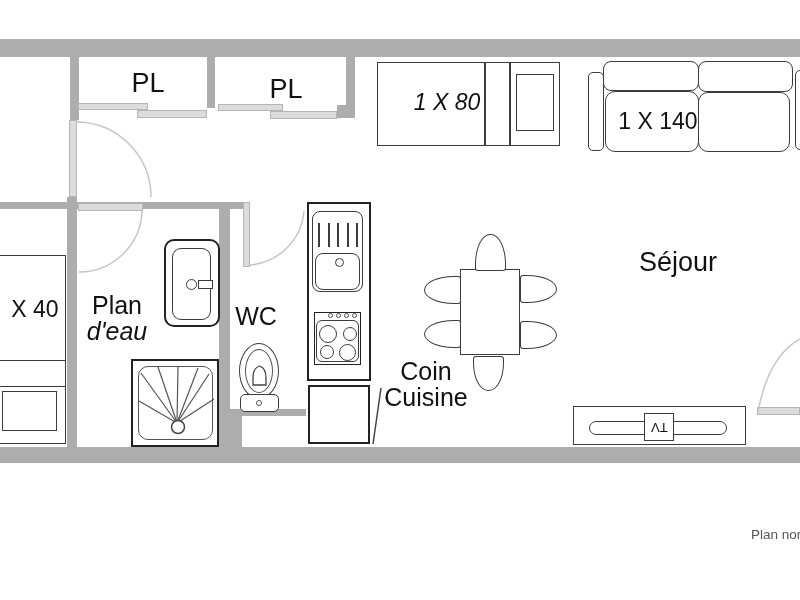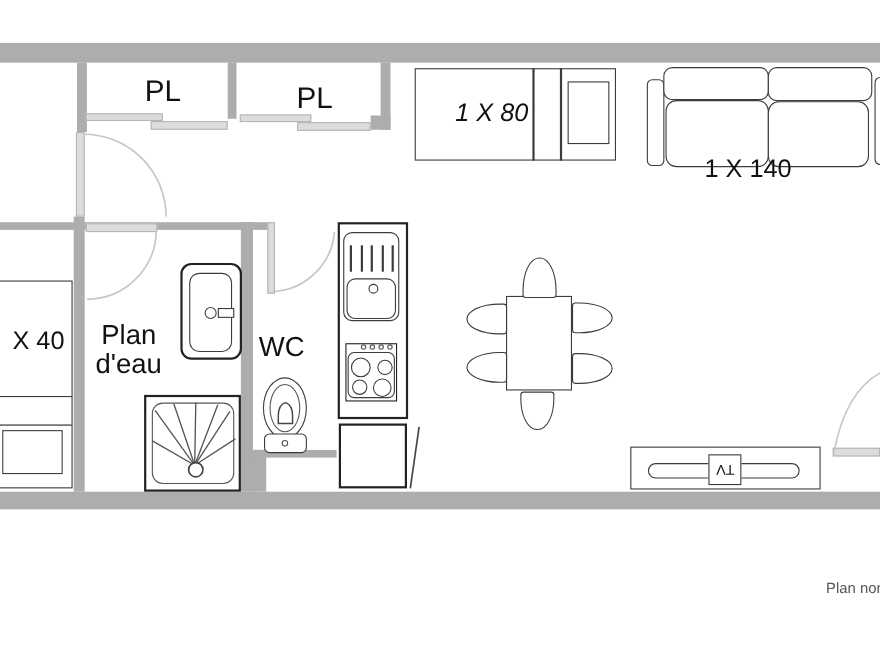--- a/index.html
+++ b/index.html
@@ -136,22 +136,27 @@
       <line x1="177" y1="423" x2="209" y2="374"></line>
       <line x1="177" y1="423" x2="214" y2="399"></line>
     </g>
     <circle cx="178" cy="427" r="6.5" fill="#fff" stroke="#444" stroke-width="1.5"></circle>
     <path d="M 253 385 L 253 378 Q 253 368 259.5 366 Q 266 368 266 378 L 266 385 Z" fill="#fff" stroke="#444" stroke-width="1.3"></path>
   </svg>
 
   <div class="lbl big" style="left:148px;top:83px;">PL</div>
   <div class="lbl big" style="left:286px;top:89px;">PL</div>
   <div class="lbl size" style="left:447px;top:103px;font-style:italic;">1 X 80</div>
-  <div class="lbl size" style="left:680px;top:122px;margin-top:32px;">1 X 140</div>
+  <div class="lbl size" style="left:658px;top:122px;">1 X 140</div>
   <div class="lbl size" style="left:35px;top:310px;">X 40</div>
   <div class="lbl room" style="left:117px;top:318px;">
     <span style="display:block;">Plan</span>
-    <span style="display:block;">d'eau</span>
+    <span style="display:block;font-style:italic;">d'eau</span>
   </div>
   <div class="lbl room" style="left:256px;top:316px;">WC</div>
+  <div class="lbl room" style="left:426px;top:384px;">
+    <span style="display:block;">Coin</span>
+    <span style="display:block;">Cuisine</span>
+  </div>
+  <div class="lbl big" style="left:678px;top:262px;">Séjour</div>
   <div class="footnote">Plan non</div>
 
 </div>
 
 </body></html>

